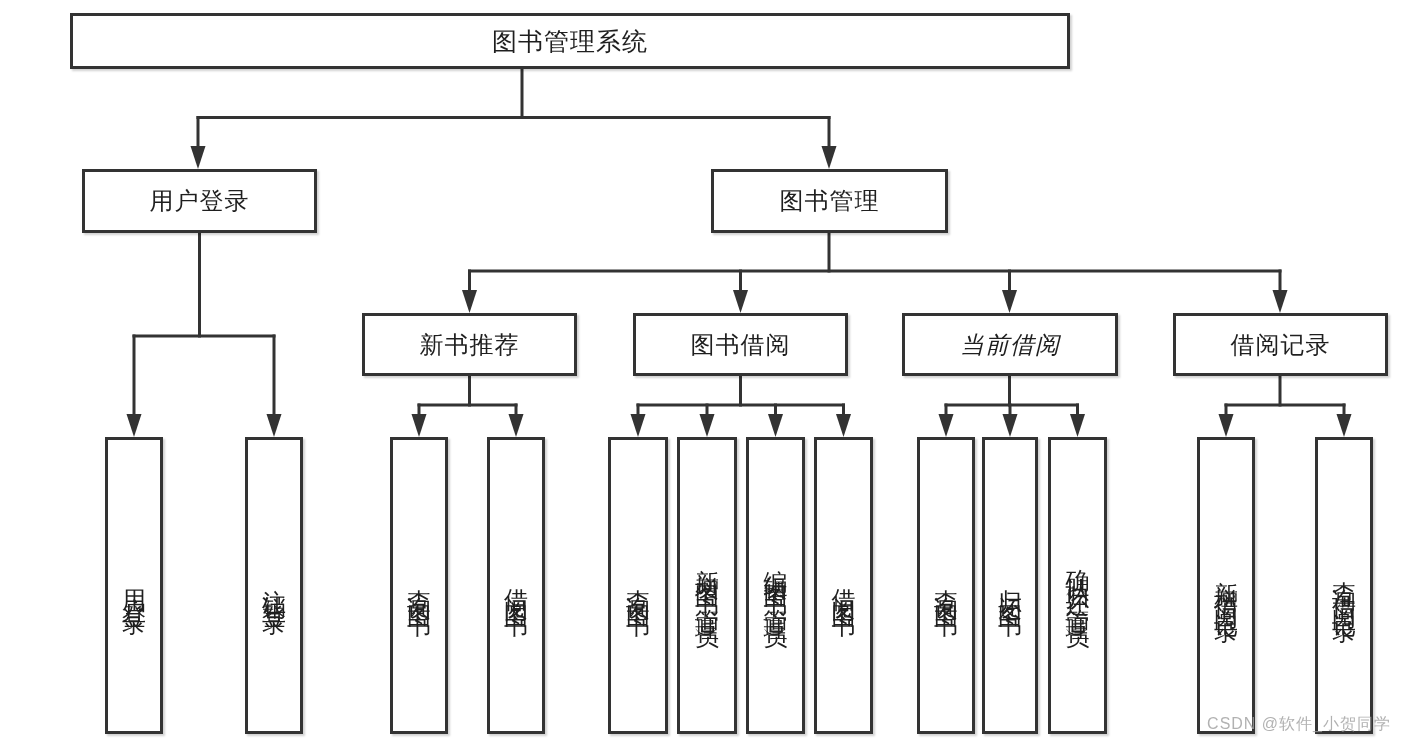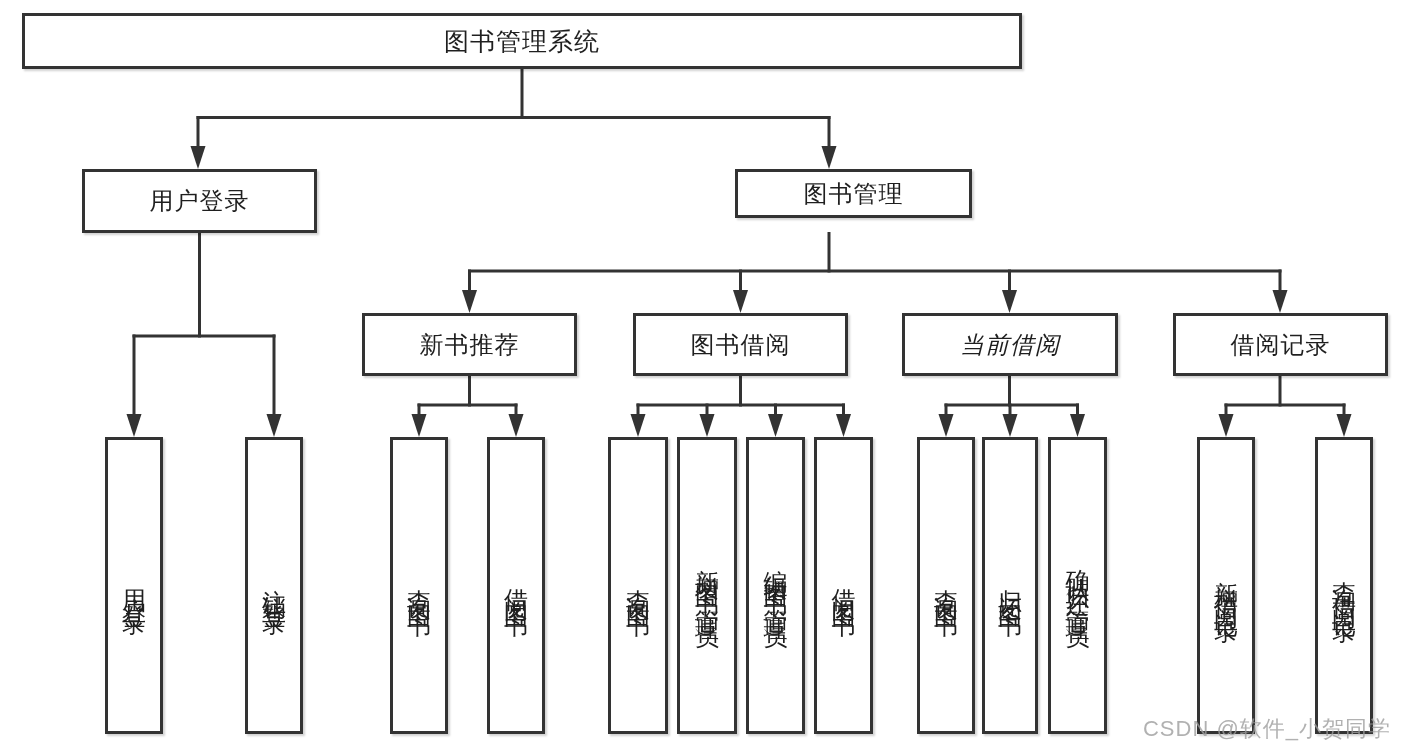--- a/index.html
+++ b/index.html
@@ -28,21 +28,21 @@
     background: #ffffff;
     display: flex;
     align-items: center;
     justify-content: center;
     font-size: 24px;
     color: #1f1f1f;
     letter-spacing: 1px;
     box-shadow: 2px 2px 2px rgba(0,0,0,0.18);
     z-index: 2;
   }
-  .node.root { font-size: 25px; }
+  .node.root { font-size: 25px; margin-left: 48px; }
   .leaf {
     position: absolute;
     box-sizing: border-box;
     top: 437px;
     height: 297px;
     border: 3px solid #333333;
     background: #ffffff;
     display: flex;
     align-items: center;
     justify-content: center;
@@ -55,21 +55,21 @@
     font-size: 24px;
     line-height: 1;
     letter-spacing: 8px;
     color: #1f1f1f;
     white-space: nowrap;
   }
   #watermark {
     position: absolute;
     right: 14px;
     top: 714px;
-    font-size: 22px;
+    font-size: 16px;
     color: rgba(158,158,158,0.8);
     letter-spacing: 1px;
     z-index: 5;
   }
   line { stroke: #333333; stroke-width: 3; }
   polygon { fill: #333333; }
 </style>
 </head>
 <body>
 
@@ -147,21 +147,21 @@
       <line x1="1226" y1="403.5" x2="1226" y2="416"></line>
       <polygon points="1218.5,414 1233.5,414 1226,437"></polygon>
       <line x1="1344" y1="403.5" x2="1344" y2="416"></line>
       <polygon points="1336.5,414 1351.5,414 1344,437"></polygon>
     </g>
   </svg>
 
   <div class="node root" style="left:22px; top:13px; width:1000px; height:56px;">图书管理系统</div>
 
   <div class="node" style="left:82px; top:169px; width:235px; height:64px;">用户登录</div>
-  <div class="node" style="left:711px; top:169px; width:237px; height:49px;margin-left:24px;">图书管理</div>
+  <div class="node" style="left:711px; top:169px; width:237px; height:64px;">图书管理</div>
 
   <div class="node" style="left:362px; top:313px; width:215px; height:63px;">新书推荐</div>
   <div class="node" style="left:633px; top:313px; width:215px; height:63px;">图书借阅</div>
   <div class="node" style="left:902px; top:313px; width:216px; height:63px;font-style:italic;">当前借阅</div>
   <div class="node" style="left:1173px; top:313px; width:215px; height:63px;">借阅记录</div>
 
   <div class="leaf" style="left:105px; width:58px;">
     <span>用户登录</span>
   </div>
   <div class="leaf" style="left:245px; width:58px;">

